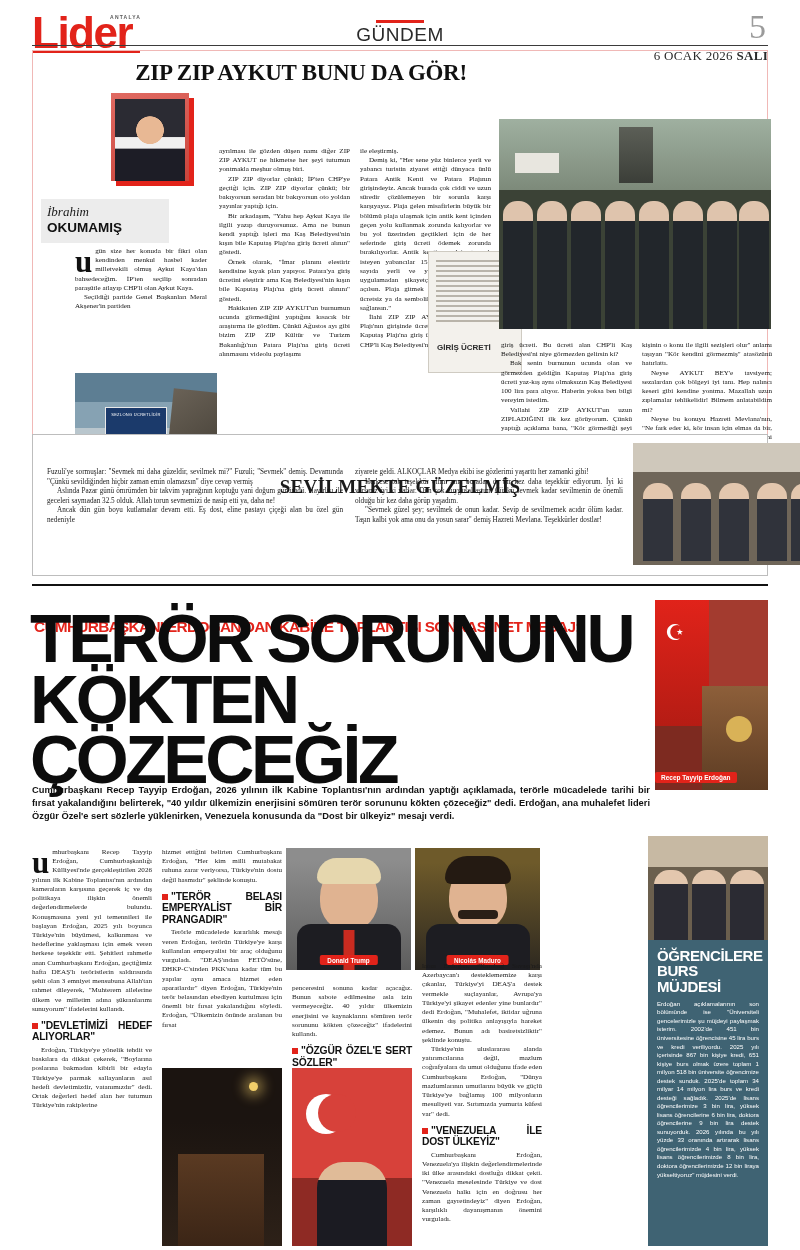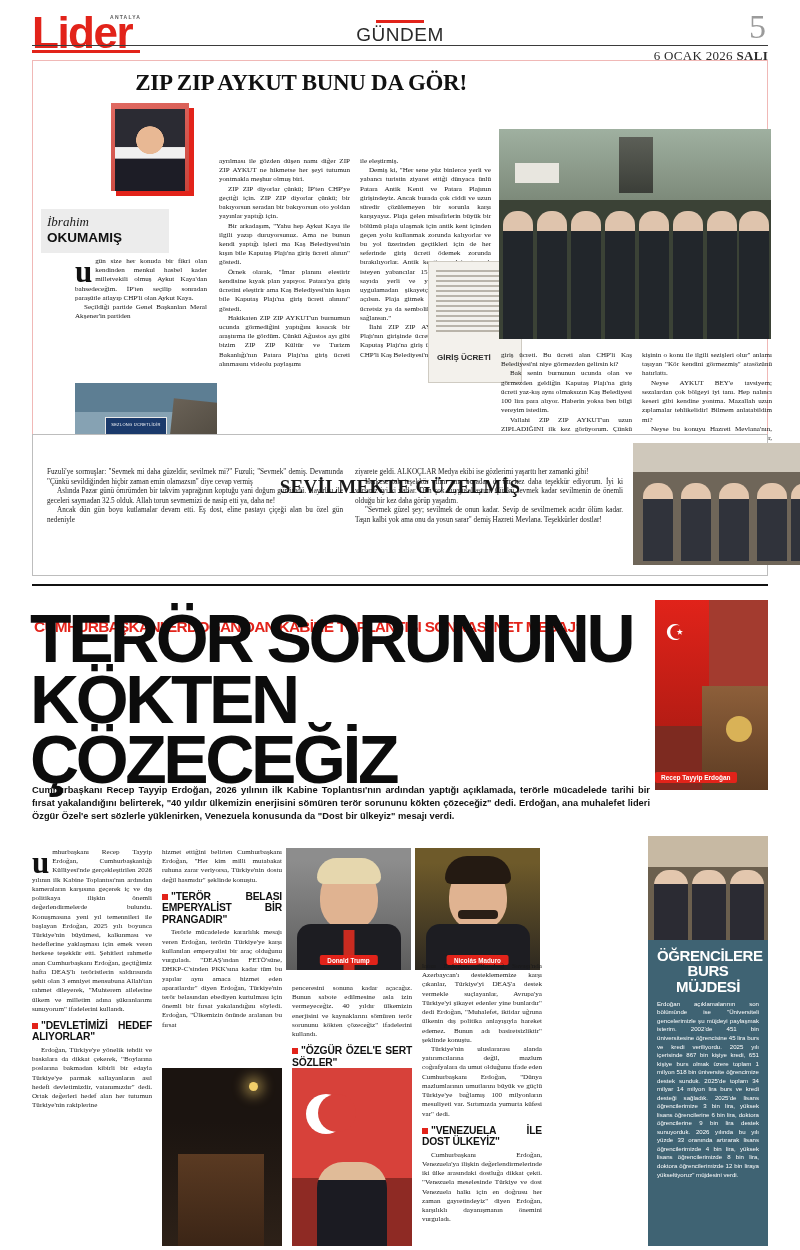--- a/index.html
+++ b/index.html
@@ -91,21 +91,21 @@
     font-family: Liberation Serif, serif;
     font-size: 13px;
     letter-spacing: 0.3px;
     color: #2a2a2a;
   }
   .issue-date b { font-weight: bold; }
 
   
   .top-box {
     position: absolute;
-    left: 32px; top: 60px;
+    left: 32px; top: 50px;
     width: 736px; height: 516px;
     border: 1.5px solid #f0b8b6;
     box-sizing: border-box;
   }
   .top-headline {
     position: absolute;
     left: 68px; top: 9px;
     width: 400px;
     text-align: center;
     font-family: "Liberation Serif", serif;
@@ -525,21 +525,21 @@
     background: #3f6373;
     color: #fff;
     box-sizing: border-box;
     padding: 8px 9px 8px 9px;
   }
   .sidebar-title {
     font-family: "Liberation Sans", sans-serif;
     font-weight: bold;
     font-size: 15px;
     line-height: 1.02;
-    text-align: center;
+    text-align: left;
     letter-spacing: -0.4px;
     margin-bottom: 6px;
   }
   .sidebar-body {
     font-family: "Liberation Sans", sans-serif;
     font-size: 6.1px;
     line-height: 1.40;
     text-align: justify;
   }
   .sidebar-body p { margin: 0; text-indent: 0; }

